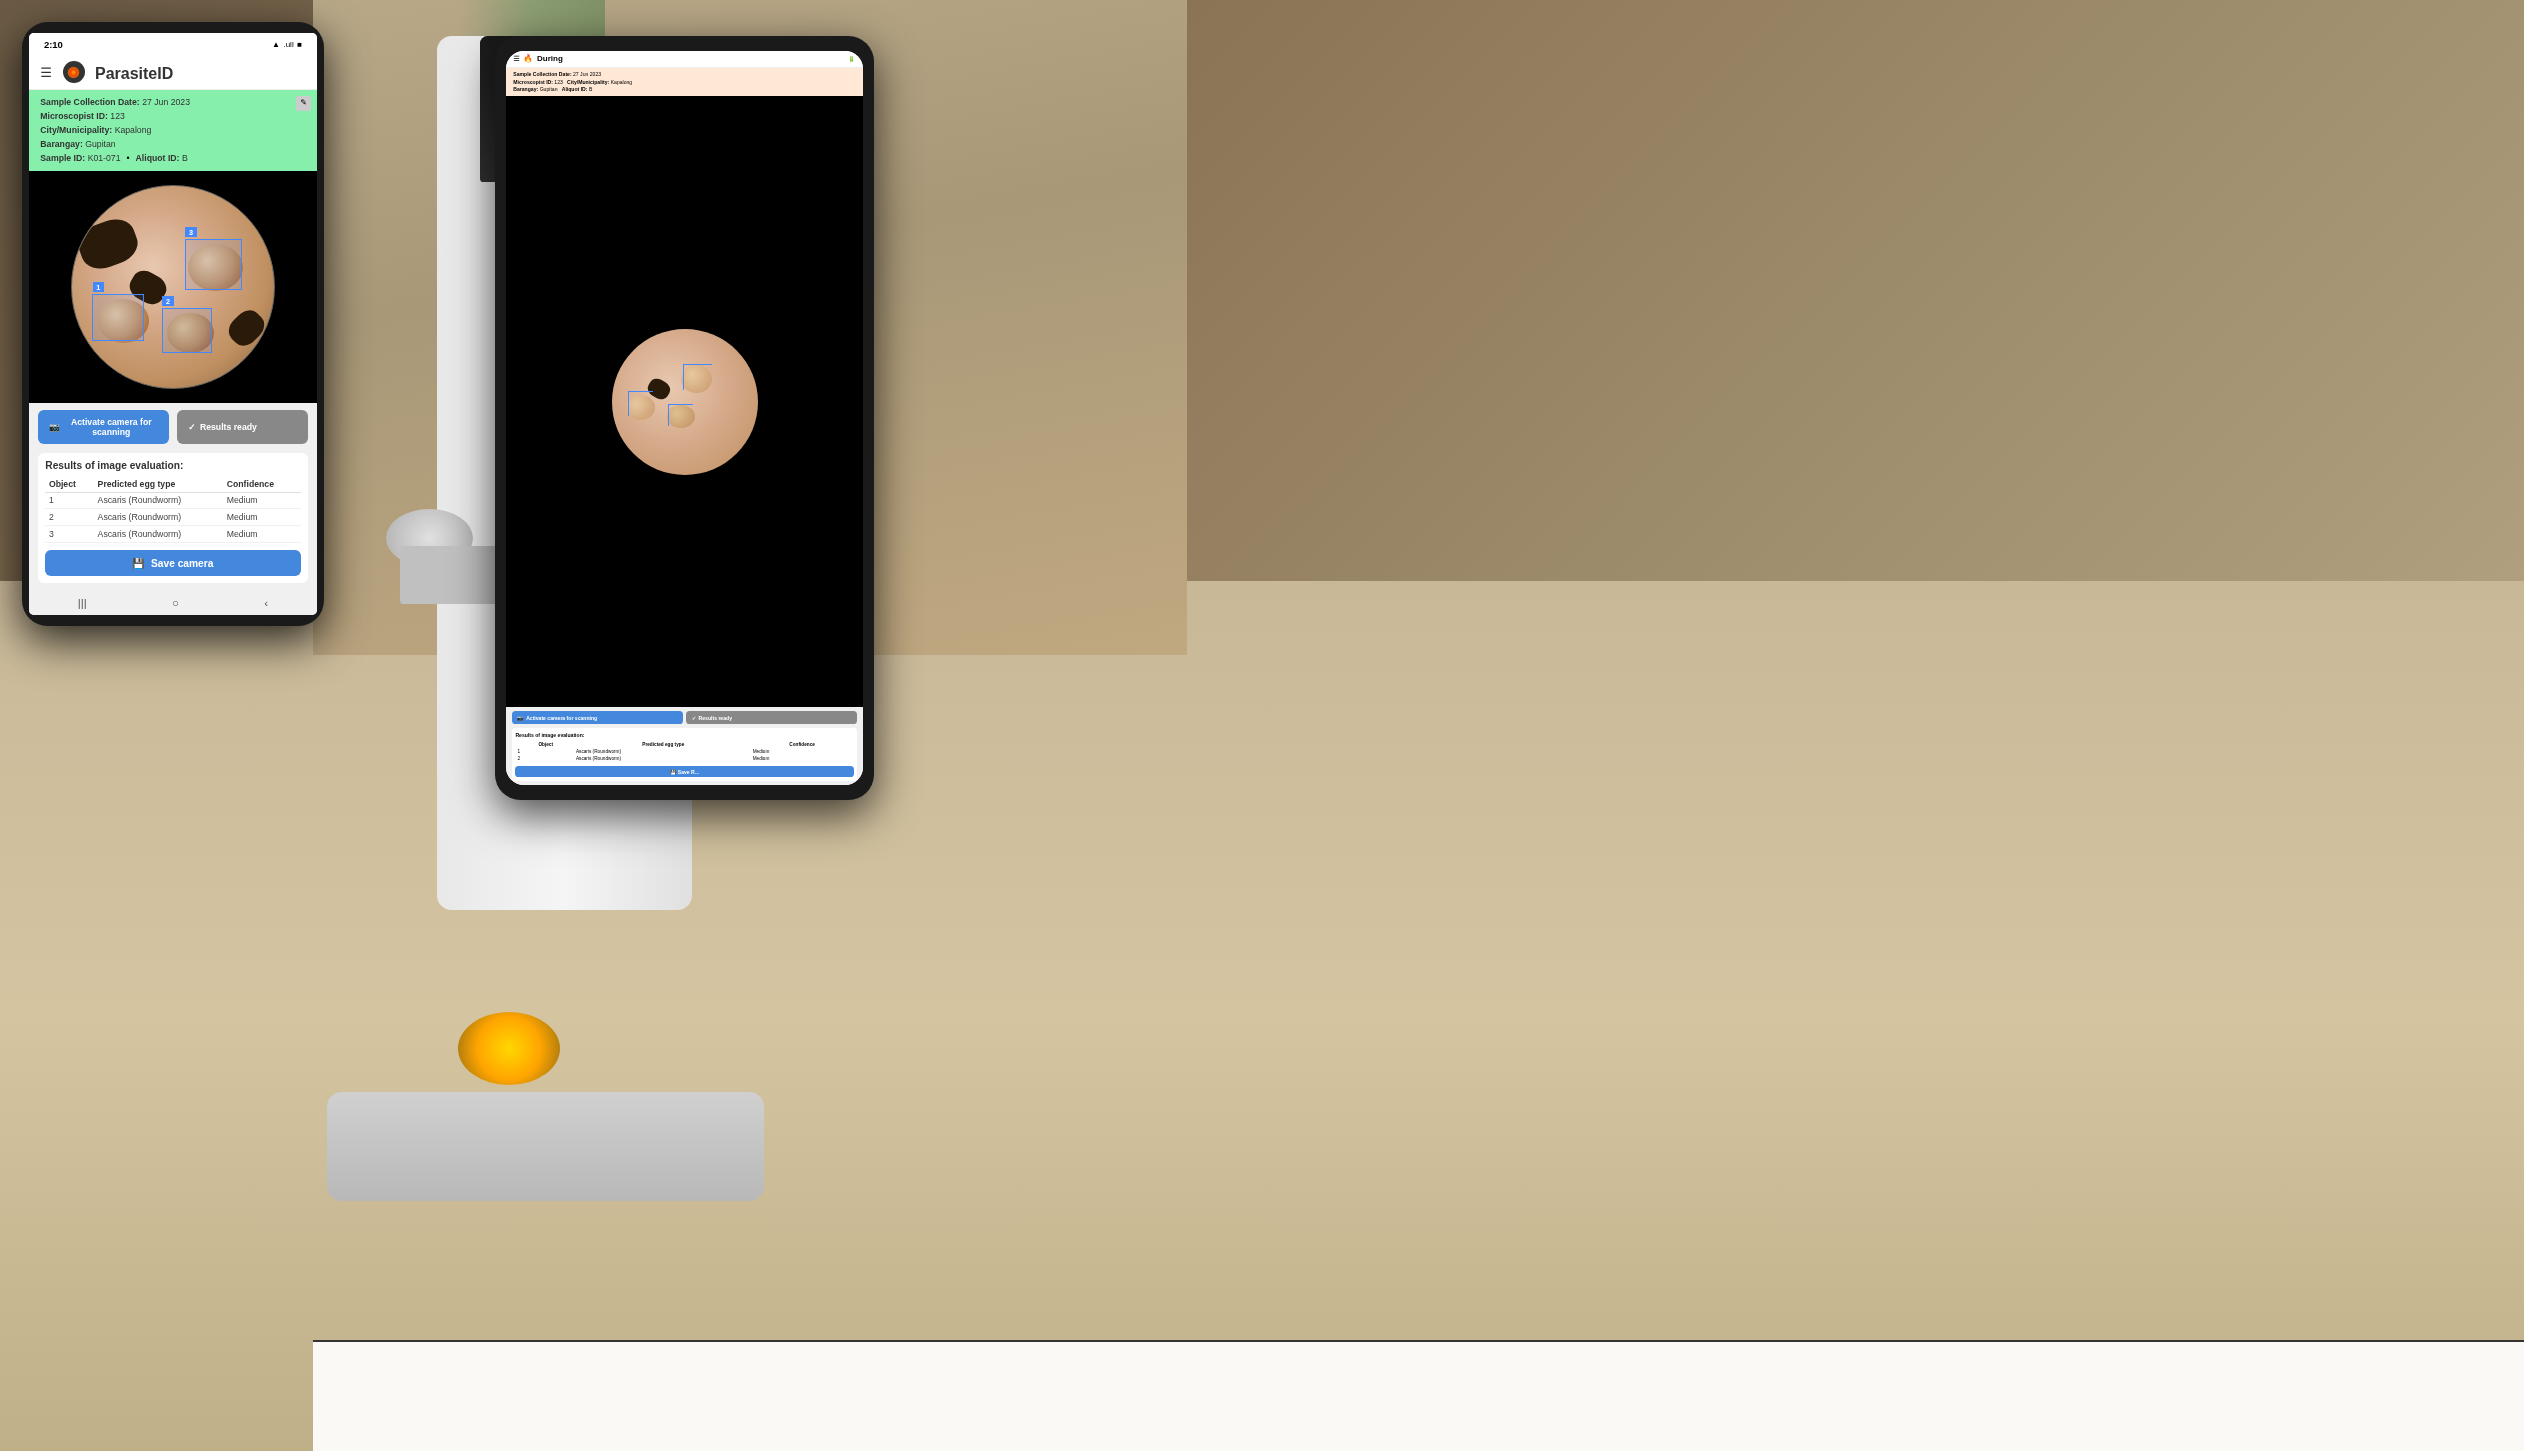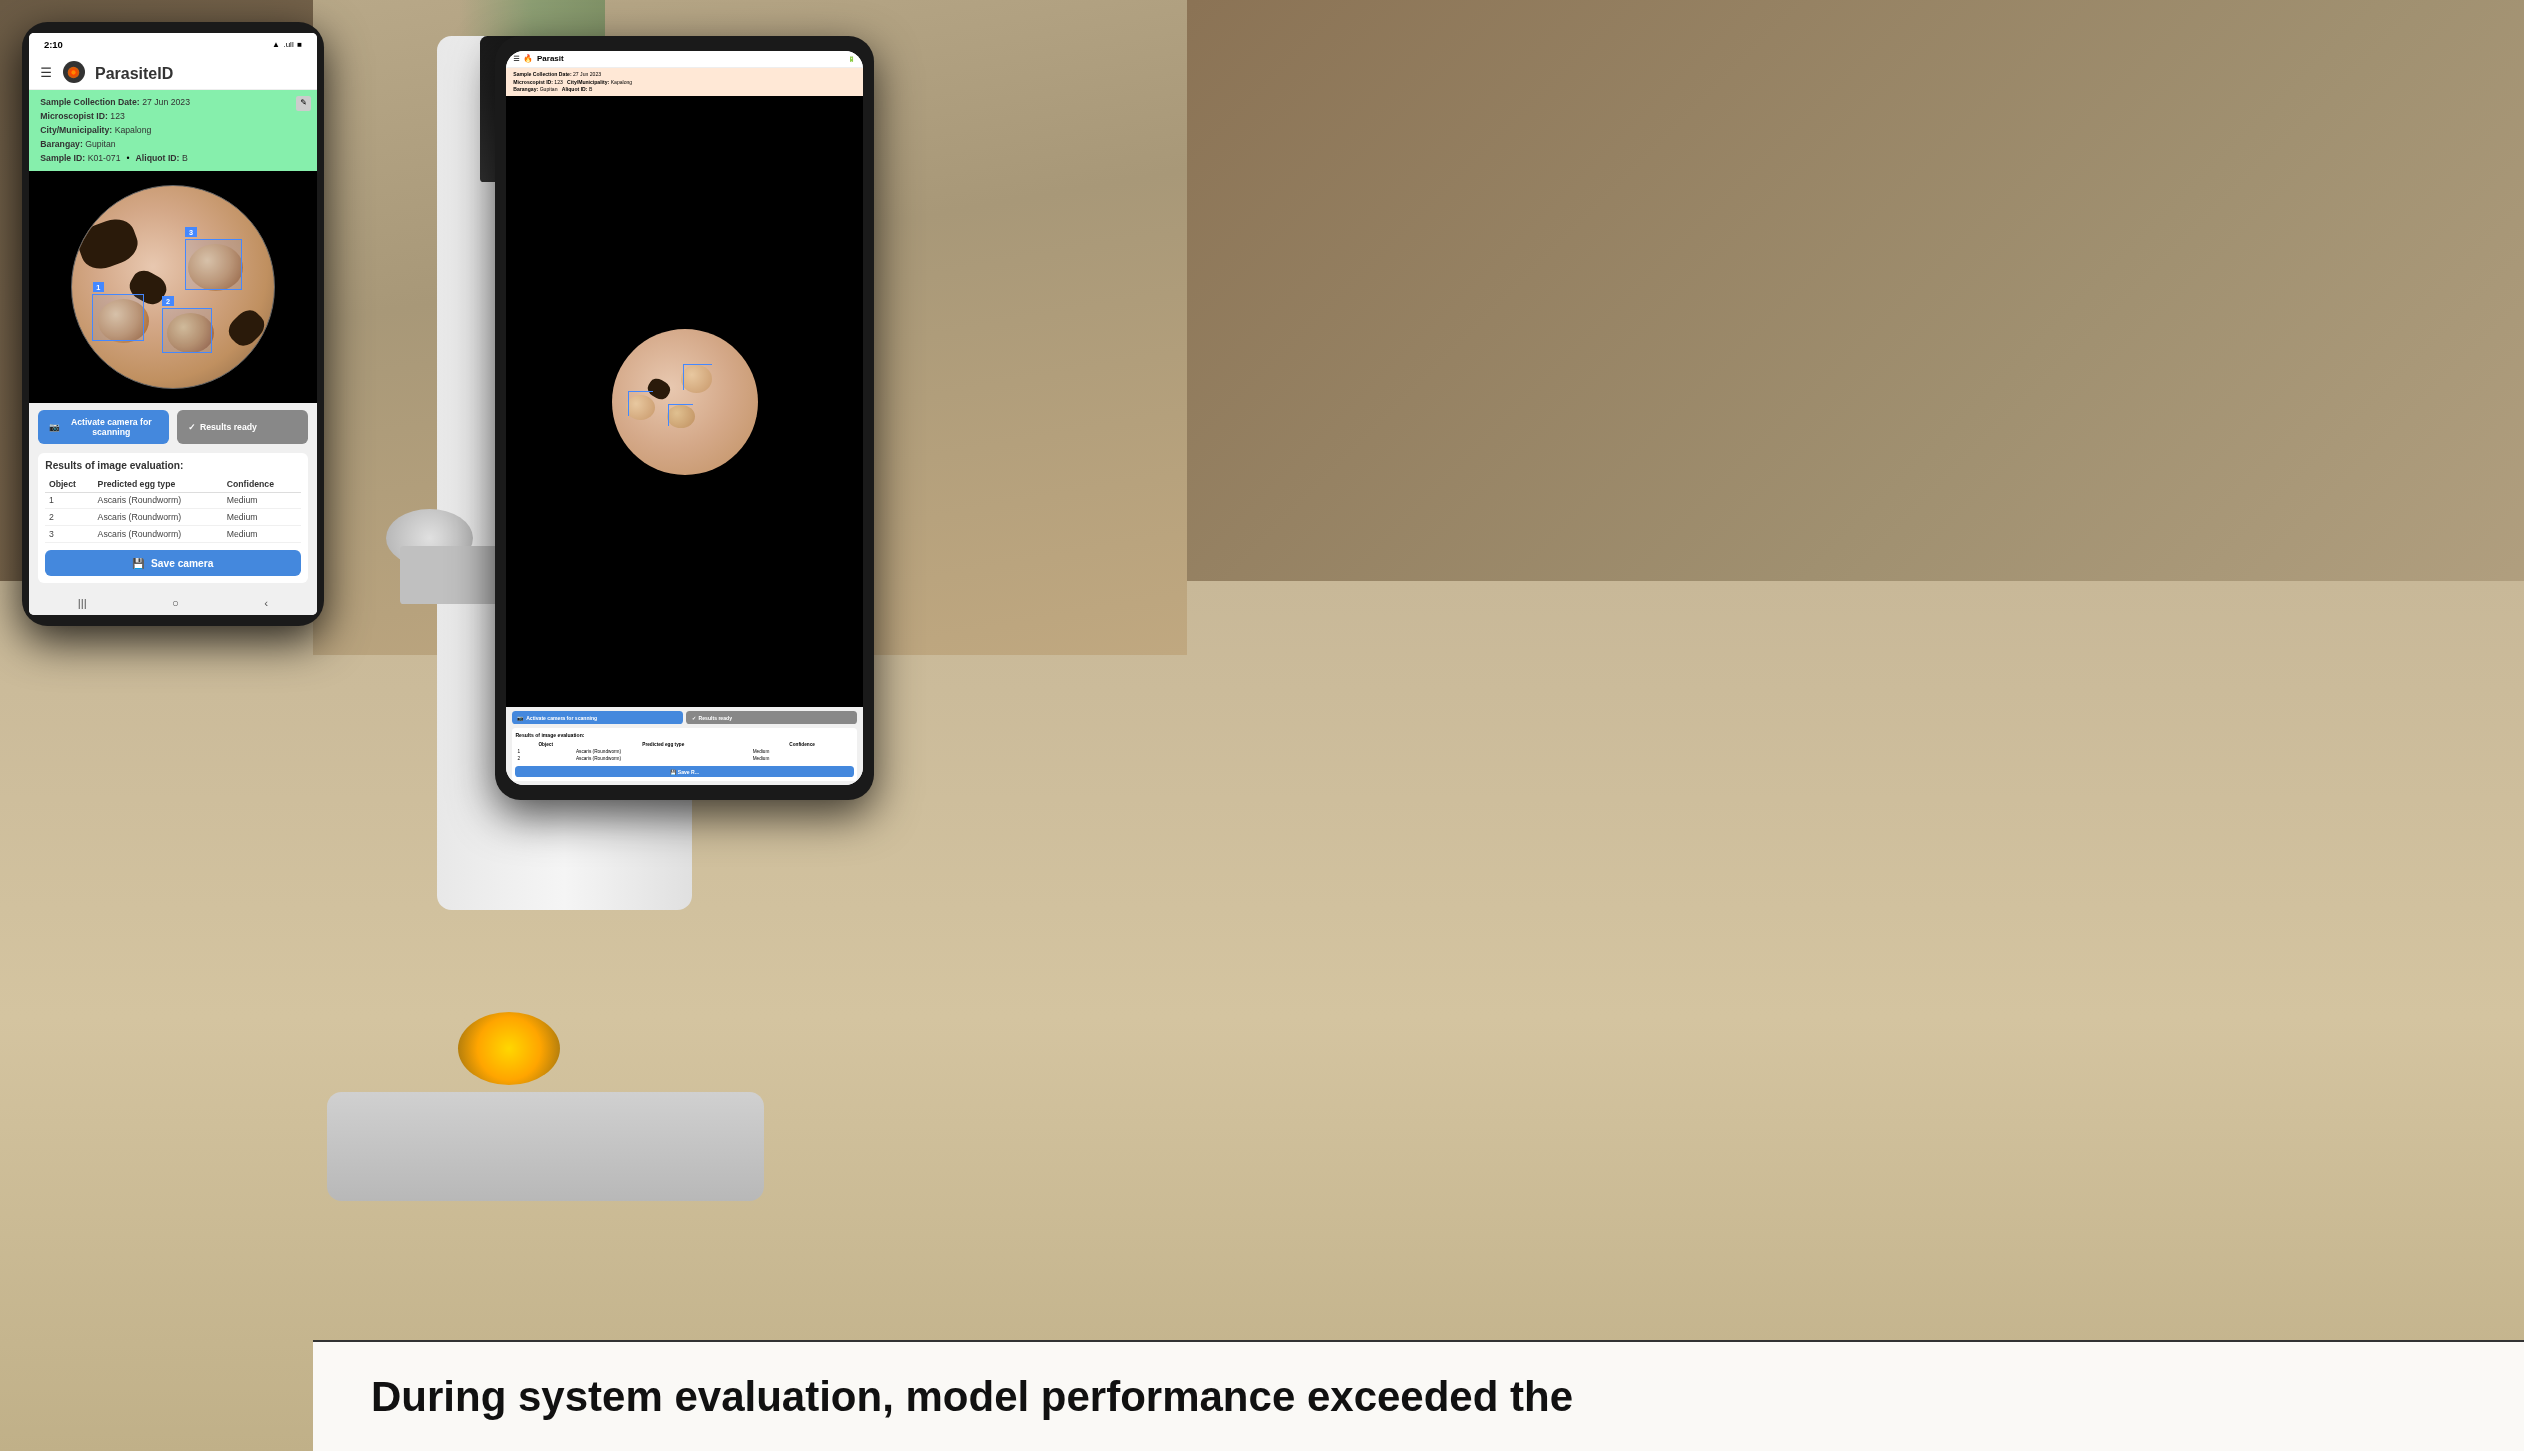--- a/index.html
+++ b/index.html
@@ -642,21 +642,21 @@
   <div class="microscope-light"></div>
 </div>
 
 <div class="phone-on-microscope">
   <div class="phone-on-microscope-screen">
     <div style="display:flex; flex-direction:column; height:100%; overflow:hidden;">
 
       <div class="small-phone-header">
         <span style="font-size:7.3px;">☰</span>
         <span style="font-size:8px; font-weight:bold; color:#ff6600;">🔥</span>
-        <span class="small-logo">Parasit</span>
+        <span class="small-logo">During</span>
         <span style="margin-left:auto; font-size:5.8px;">🔋</span>
       </div>
 
       <div class="small-sample-info">
         <div><strong>Sample Collection Date:</strong> 27 Jun 2023</div>
         <div><strong>Microscopist ID:</strong> 123 &nbsp; <strong>City/Municipality:</strong> Kapalong</div>
         <div><strong>Barangay:</strong> Gupitan &nbsp; <strong>Aliquot ID:</strong> B</div>
       </div>
 
       <div class="small-micro-view">
@@ -848,16 +848,16 @@
       <span class="nav-btn">|||</span>
       <span class="nav-btn">○</span>
       <span class="nav-btn">‹</span>
     </div>
 
   </div>
 </div>
 
 <div class="caption-bar">
   <div class="caption-text">
-    <span>During system evaluation, model performance exceeded the</span><br>
+    <br>
   </div>
 </div>
 
 
 </body></html>

